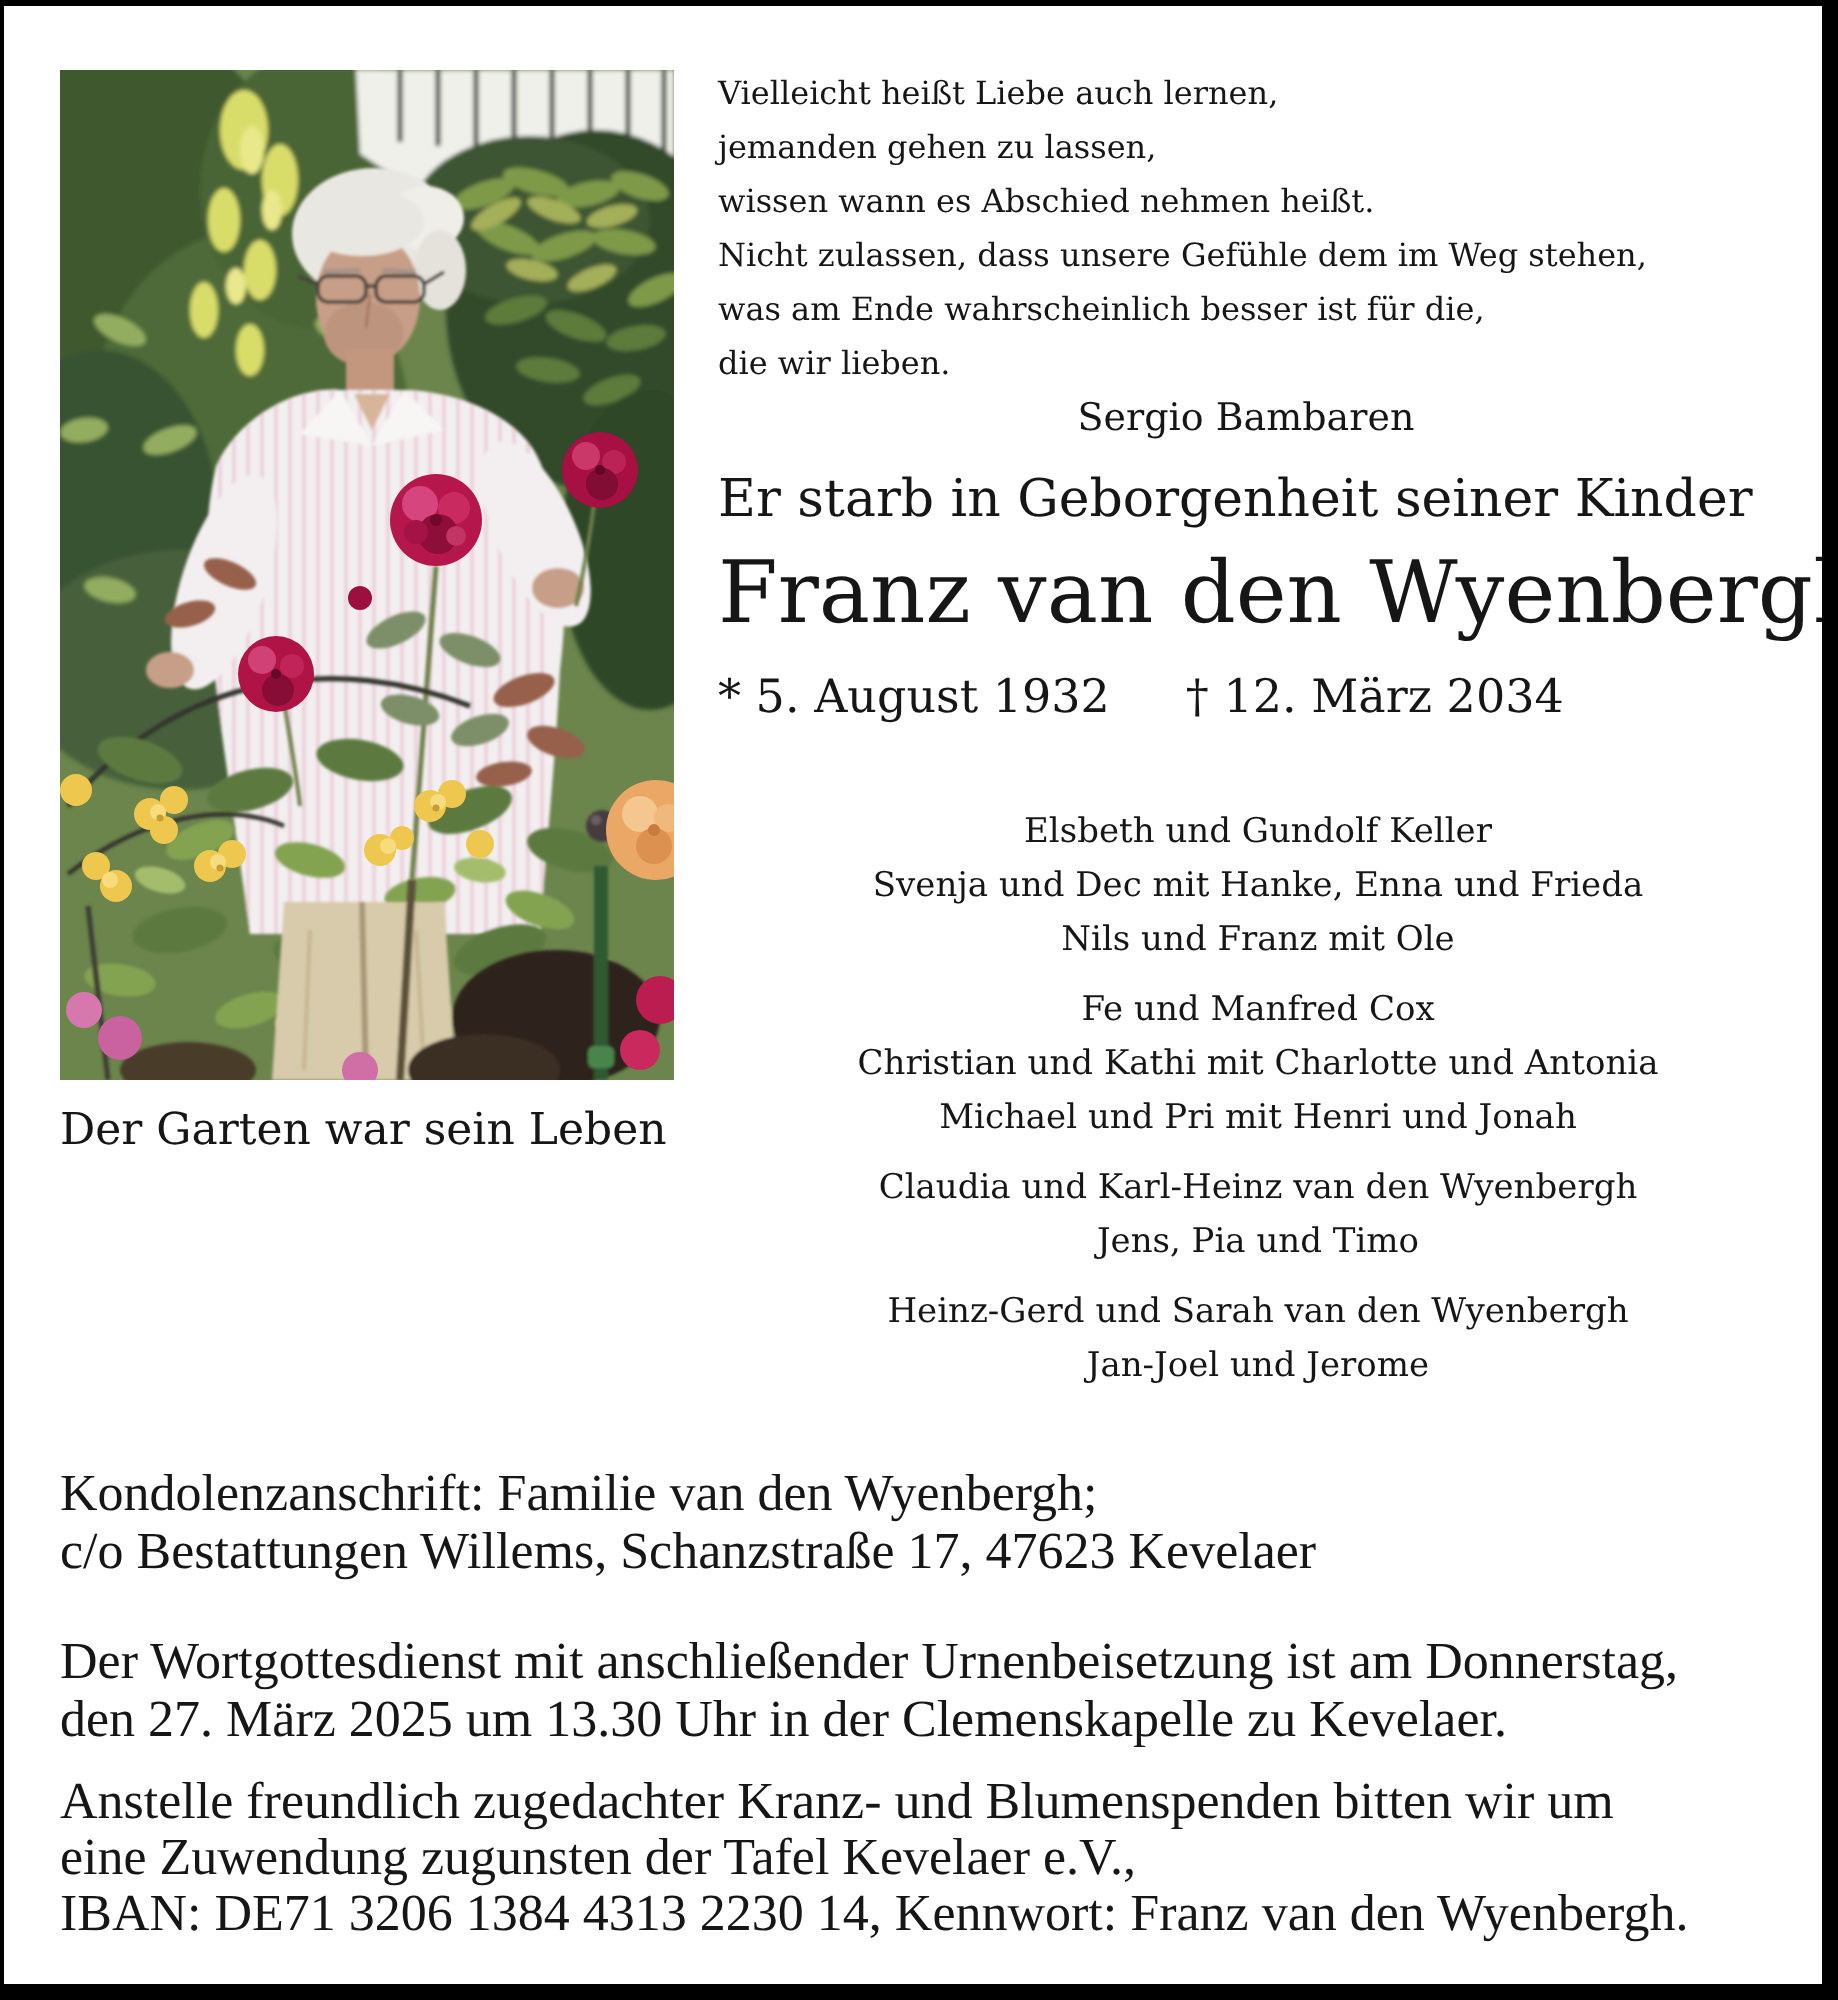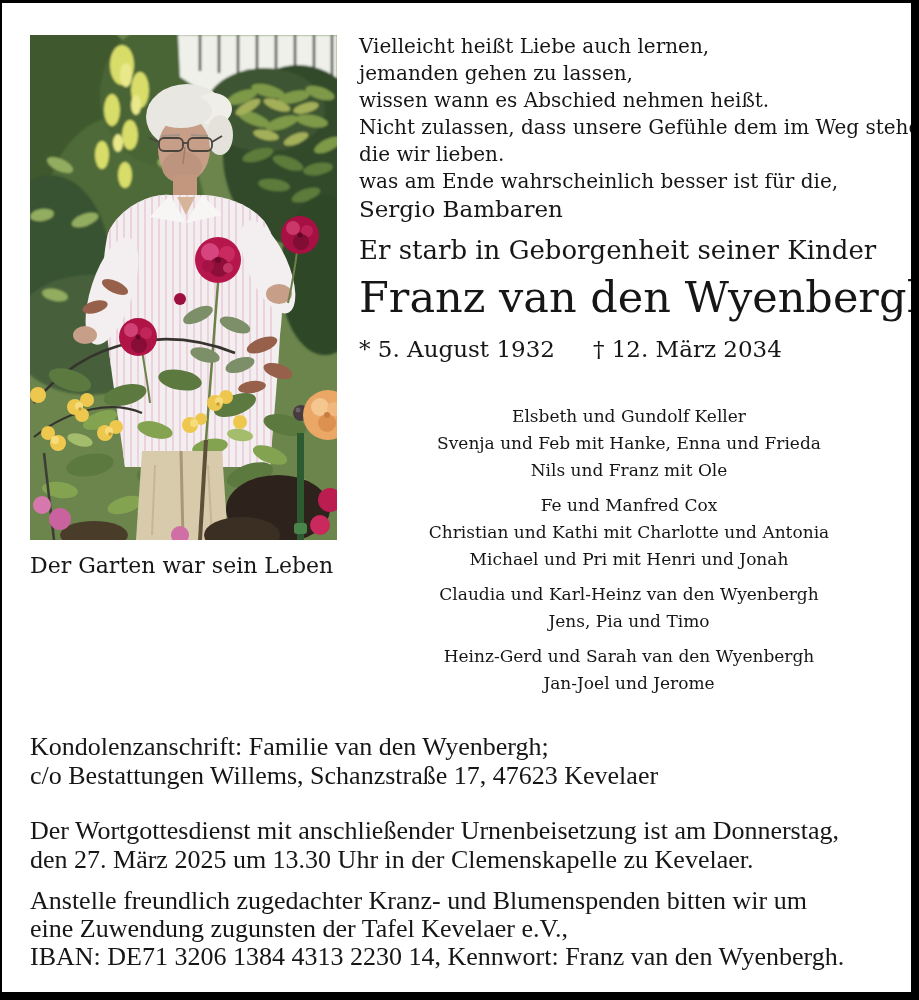--- a/index.html
+++ b/index.html
@@ -22,23 +22,23 @@
   }
   .photo svg{display:block;width:100%;height:100%;}
   .caption{
     position:absolute;left:28px;top:549px;
     font-size:22px;line-height:28px;white-space:nowrap;
   }
   
   .rightcol{
     position:absolute;left:357px;top:30px;width:540px;
   }
-  .poem-line{font-size:20px;line-height:27px;white-space:nowrap;}
+  .poem-line{font-size:16px;line-height:27px;white-space:nowrap;}
   .poem-attribution{
-    font-size:23px;line-height:24px;text-align:left;
+    font-size:19px;line-height:24px;text-align:center;
     padding-right:12px;margin-top:2px;
   }
   .intro{font-size:26px;line-height:27px;margin-top:16px;white-space:nowrap;}
   .deceased-name{
     font-size:43px;line-height:52px;margin-top:7px;
     white-space:nowrap;font-weight:normal;
   }
   .dates{font-size:23px;line-height:30px;margin-top:11px;white-space:nowrap;}
   .dates .death{margin-left:38px;}
   .family{margin-top:39px;}
@@ -362,37 +362,37 @@
 
   <div class="caption">Der Garten war sein Leben</div>
 
   <div class="rightcol">
 
     <div>
       <div class="poem-line">Vielleicht heißt Liebe auch lernen,</div>
       <div class="poem-line">jemanden gehen zu lassen,</div>
       <div class="poem-line">wissen wann es Abschied nehmen heißt.</div>
       <div class="poem-line">Nicht zulassen, dass unsere Gefühle dem im Weg stehen,</div>
+      <div class="poem-line">was am Ende wahrscheinlich besser ist für die,</div>
       <div class="poem-line">die wir lieben.</div>
-      <div class="poem-line">was am Ende wahrscheinlich besser ist für die,</div>
       <div class="poem-attribution">Sergio Bambaren</div>
     </div>
 
     <div class="intro">Er starb in Geborgenheit seiner Kinder</div>
 
     <div class="deceased-name">Franz van den Wyenbergh</div>
 
     <div class="dates">
       <span class="birth">* 5. August 1932</span><span class="death">† 12. März 2034</span>
     </div>
 
     <div class="family">
       <div class="family-group">
         <div class="family-line">Elsbeth und Gundolf Keller</div>
-        <div class="family-line">Svenja und Feb mit Hanke, Enna und Frieda</div>
+        <div class="family-line">Svenja und Dec mit Hanke, Enna und Frieda</div>
         <div class="family-line">Nils und Franz mit Ole</div>
       </div>
       <div class="family-group">
         <div class="family-line">Fe und Manfred Cox</div>
         <div class="family-line">Christian und Kathi mit Charlotte und Antonia</div>
         <div class="family-line">Michael und Pri mit Henri und Jonah</div>
       </div>
       <div class="family-group">
         <div class="family-line">Claudia und Karl-Heinz van den Wyenbergh</div>
         <div class="family-line">Jens, Pia und Timo</div>

